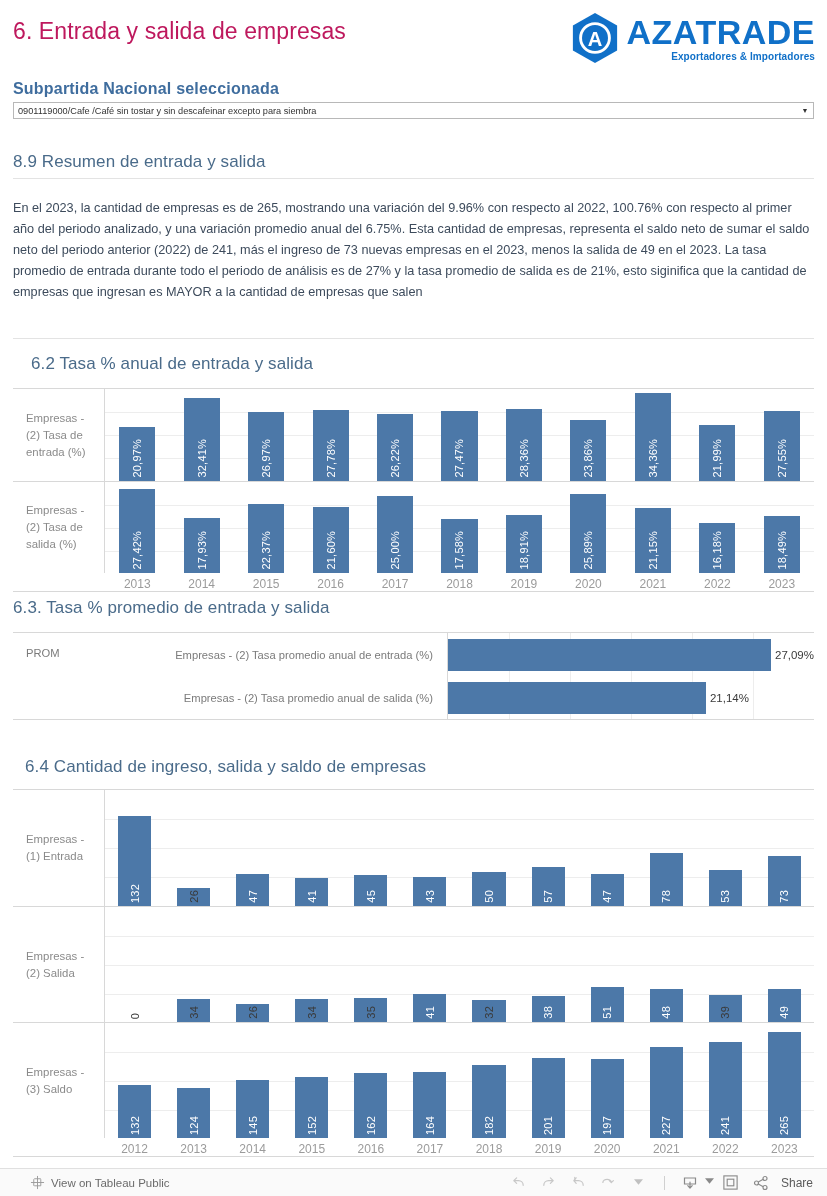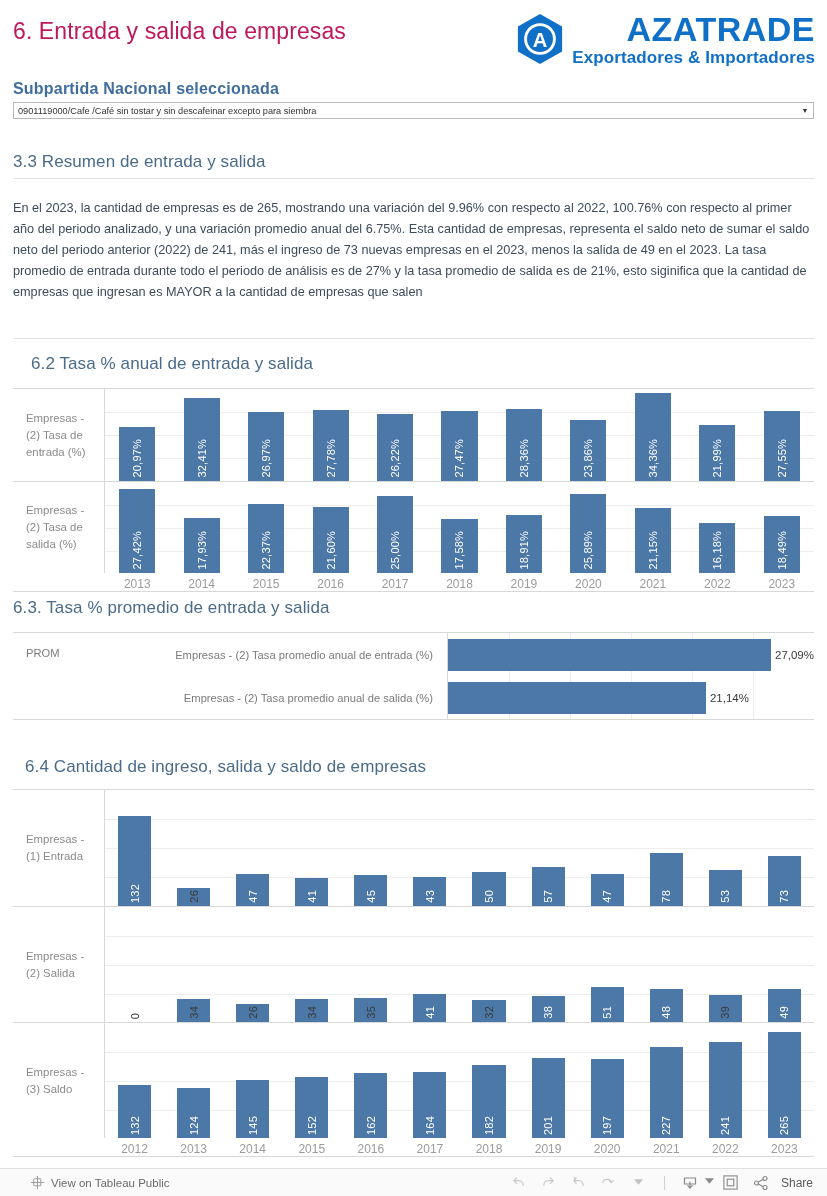--- a/index.html
+++ b/index.html
@@ -20,21 +20,21 @@
     white-space: nowrap;
   }
   .logo { position:absolute; right: 12px; top: 12px; display:flex; align-items:center; }
   .logo-mark { width: 50px; height: 52px; margin-right: 7px; }
   .logo-text { display:flex; flex-direction:column; align-items:flex-end; line-height:1; }
   .logo-word {
     font-size: 34px; font-weight: bold; color:#1070c8; letter-spacing: .5px;
     font-family:"Liberation Sans", sans-serif;
   }
   .logo-sub {
-    font-size: 17px; font-weight: bold; color:#1070c8; margin-top: 3px; letter-spacing: .1px;
+    font-size: 10px; font-weight: bold; color:#1070c8; margin-top: 3px; letter-spacing: .1px;
   }
 
   
   .subpartida-label {
     position:absolute; left: 13px; top: 80px;
     font-size: 16px; font-weight: bold; color:#3f6d9e; letter-spacing:.2px;
   }
   .select-wrap {
     position:absolute; left: 13px; top: 102px; width: 801px; height: 17px;
     border:1px solid #b8b8b8; background:#fff; display:flex; align-items:center;
@@ -133,21 +133,21 @@
     </div>
   </div>
 
   <div class="subpartida-label">Subpartida Nacional seleccionada</div>
   <div class="select-wrap">
     <div class="select-value">0901119000/Cafe /Café sin tostar y sin descafeinar excepto para siembra</div>
     <div class="select-arrow">▼</div>
   </div>
 
   <div style="position:absolute;left:0;top:152px;width:827px;">
-    <div class="sect-title">3.3 Resumen de entrada y salida</div>
+    <div class="sect-title">8.9 Resumen de entrada y salida</div>
     <div class="rule"></div>
   </div>
   <div class="para">En el 2023, la cantidad de empresas es de 265, mostrando una variación del 9.96% con respecto al 2022, 100.76% con respecto al primer año del periodo analizado, y una variación promedio anual del 6.75%. Esta cantidad de empresas, representa el saldo neto de sumar el saldo neto del periodo anterior (2022) de 241, más el ingreso de 73 nuevas empresas en el 2023, menos la salida de 49 en el 2023. La tasa promedio de entrada durante todo el periodo de análisis es de 27% y la tasa promedio de salida es de 21%, esto siginifica que la cantidad de empresas que ingresan es MAYOR a la cantidad de empresas que salen</div>
   <div class="para-rule"></div>
 
   <div style="position:absolute;left:18px;top:354px;width:827px;">
     <div class="sect-title">6.2 Tasa % anual de entrada y salida</div>
   </div>
 
   <div class="chart-frame" id="chart62" style="left:13px;top:388px;width:801px;">

